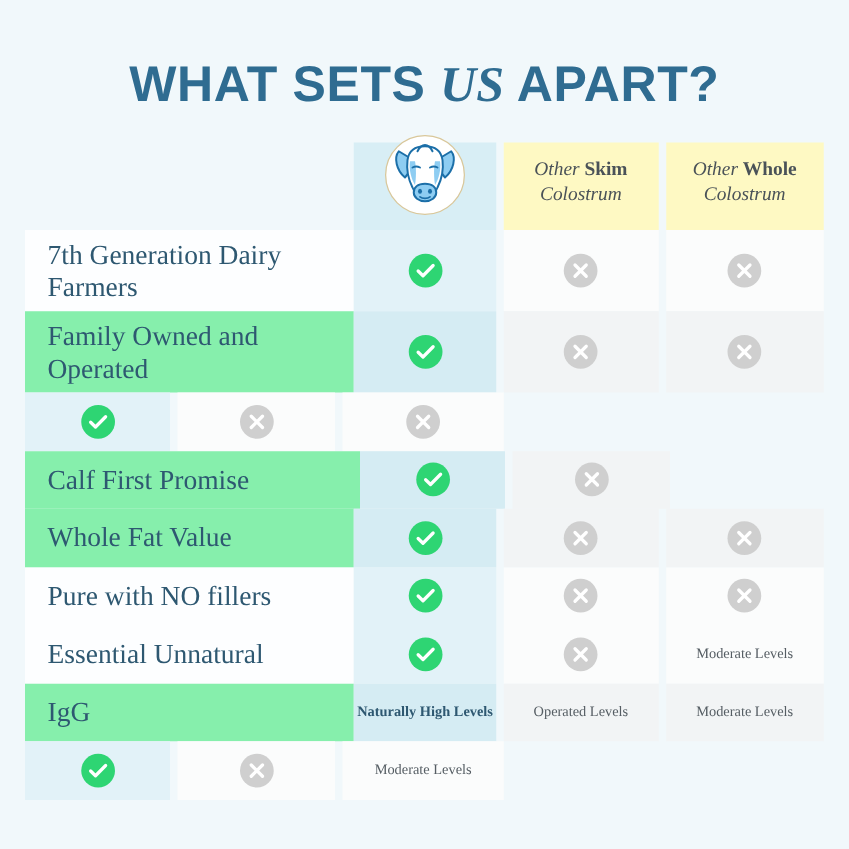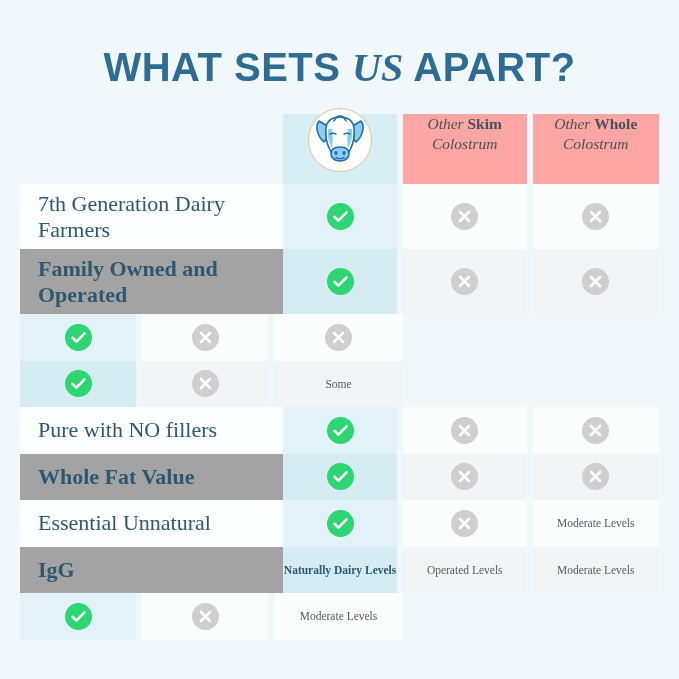--- a/index.html
+++ b/index.html
@@ -74,28 +74,28 @@
   
   .row-header { height: 70px; }
   .row-header .c-label { background: transparent; }
   .row-header .c-us {
     background: #d8eef5;
     align-items: flex-end;
     overflow: visible;
   }
   .row-header .c-skim,
   .row-header .c-whole {
-    background: #fca5a5;
+    background: #fef9c3;
     font-family: "Liberation Serif", serif;
     font-style: italic;
     font-size: 15.5px;
     color: #4a5258;
     line-height: 1.28;
     padding-bottom: 6px;
-    align-items: flex-start;
+    align-items: center;
   }
   .row-header .c-skim b,
   .row-header .c-whole b {
     font-style: normal;
     font-weight: bold;
   }
 
   
   .logo-wrap {
     position: relative;
@@ -130,21 +130,21 @@
     text-align: left;
   }
 
   
   .band-a .c-label { background: #fdfeff; }
   .band-a .c-us    { background: #e2f2f8; }
   .band-a .c-skim,
   .band-a .c-whole { background: #fbfcfc; }
 
   
-  .band-b .c-label { background: #a3a3a3; font-weight: bold; }
+  .band-b .c-label { background: #86efac; }
   .band-b .c-us    { background: #d5ecf3; }
   .band-b .c-skim,
   .band-b .c-whole { background: #f2f4f5; }
 
   
   .val-text {
     font-family: "Liberation Serif", serif;
     font-size: 11.5px;
     color: #555d63;
     line-height: 1.25;
@@ -293,38 +293,62 @@
           <div class="gap"></div>
           <div class="cell c-whole">
             <span class="icon-x">
               <svg width="27" height="27" viewBox="0 0 27 27">
                 <path d="M9 9 L18 18 M18 9 L9 18" fill="none" stroke="#ffffff" stroke-width="2.6" stroke-linecap="round"></path>
               </svg>
             </span>
           </div>
         </div>
         <div class="row row-data band-b">
-          <div class="cell c-us">
-            <span class="icon-check">
-              <svg width="27" height="27" viewBox="0 0 27 27">
-                <path d="M7.5 13.8 L11.4 17.6 L19.5 9.4" fill="none" stroke="#ffffff" stroke-width="2.6" stroke-linecap="round" stroke-linejoin="round"></path>
-              </svg>
-            </span>
-          </div>
-          <div class="gap"></div>
-          <div class="cell c-skim">
-            <span class="icon-x">
-              <svg width="27" height="27" viewBox="0 0 27 27">
-                <path d="M9 9 L18 18 M18 9 L9 18" fill="none" stroke="#ffffff" stroke-width="2.6" stroke-linecap="round"></path>
-              </svg>
-            </span>
-          </div>
-          <div class="gap"></div>
-          <div class="cell c-whole">
-            <span class="val-text">Some</span>
+          <div class="cell c-label">Calf First Promise</div>
+          <div class="cell c-us">
+            <span class="icon-check">
+              <svg width="27" height="27" viewBox="0 0 27 27">
+                <path d="M7.5 13.8 L11.4 17.6 L19.5 9.4" fill="none" stroke="#ffffff" stroke-width="2.6" stroke-linecap="round" stroke-linejoin="round"></path>
+              </svg>
+            </span>
+          </div>
+          <div class="gap"></div>
+          <div class="cell c-skim">
+            <span class="icon-x">
+              <svg width="27" height="27" viewBox="0 0 27 27">
+                <path d="M9 9 L18 18 M18 9 L9 18" fill="none" stroke="#ffffff" stroke-width="2.6" stroke-linecap="round"></path>
+              </svg>
+            </span>
+          </div>
+          <div class="gap"></div>
+        </div>
+        <div class="row row-data band-b">
+          <div class="cell c-label">Whole Fat Value</div>
+          <div class="cell c-us">
+            <span class="icon-check">
+              <svg width="27" height="27" viewBox="0 0 27 27">
+                <path d="M7.5 13.8 L11.4 17.6 L19.5 9.4" fill="none" stroke="#ffffff" stroke-width="2.6" stroke-linecap="round" stroke-linejoin="round"></path>
+              </svg>
+            </span>
+          </div>
+          <div class="gap"></div>
+          <div class="cell c-skim">
+            <span class="icon-x">
+              <svg width="27" height="27" viewBox="0 0 27 27">
+                <path d="M9 9 L18 18 M18 9 L9 18" fill="none" stroke="#ffffff" stroke-width="2.6" stroke-linecap="round"></path>
+              </svg>
+            </span>
+          </div>
+          <div class="gap"></div>
+          <div class="cell c-whole">
+            <span class="icon-x">
+              <svg width="27" height="27" viewBox="0 0 27 27">
+                <path d="M9 9 L18 18 M18 9 L9 18" fill="none" stroke="#ffffff" stroke-width="2.6" stroke-linecap="round"></path>
+              </svg>
+            </span>
           </div>
         </div>
         <div class="row row-data band-a">
           <div class="cell c-label">Pure with NO fillers</div>
           <div class="cell c-us">
             <span class="icon-check">
               <svg width="27" height="27" viewBox="0 0 27 27">
                 <path d="M7.5 13.8 L11.4 17.6 L19.5 9.4" fill="none" stroke="#ffffff" stroke-width="2.6" stroke-linecap="round" stroke-linejoin="round"></path>
               </svg>
             </span>
@@ -339,46 +363,20 @@
           </div>
           <div class="gap"></div>
           <div class="cell c-whole">
             <span class="icon-x">
               <svg width="27" height="27" viewBox="0 0 27 27">
                 <path d="M9 9 L18 18 M18 9 L9 18" fill="none" stroke="#ffffff" stroke-width="2.6" stroke-linecap="round"></path>
               </svg>
             </span>
           </div>
         </div>
-        <div class="row row-data band-b">
-          <div class="cell c-label">Whole Fat Value</div>
-          <div class="cell c-us">
-            <span class="icon-check">
-              <svg width="27" height="27" viewBox="0 0 27 27">
-                <path d="M7.5 13.8 L11.4 17.6 L19.5 9.4" fill="none" stroke="#ffffff" stroke-width="2.6" stroke-linecap="round" stroke-linejoin="round"></path>
-              </svg>
-            </span>
-          </div>
-          <div class="gap"></div>
-          <div class="cell c-skim">
-            <span class="icon-x">
-              <svg width="27" height="27" viewBox="0 0 27 27">
-                <path d="M9 9 L18 18 M18 9 L9 18" fill="none" stroke="#ffffff" stroke-width="2.6" stroke-linecap="round"></path>
-              </svg>
-            </span>
-          </div>
-          <div class="gap"></div>
-          <div class="cell c-whole">
-            <span class="icon-x">
-              <svg width="27" height="27" viewBox="0 0 27 27">
-                <path d="M9 9 L18 18 M18 9 L9 18" fill="none" stroke="#ffffff" stroke-width="2.6" stroke-linecap="round"></path>
-              </svg>
-            </span>
-          </div>
-        </div>
         <div class="row row-data band-a">
           <div class="cell c-label">Essential Unnatural</div>
           <div class="cell c-us">
             <span class="icon-check">
               <svg width="27" height="27" viewBox="0 0 27 27">
                 <path d="M7.5 13.8 L11.4 17.6 L19.5 9.4" fill="none" stroke="#ffffff" stroke-width="2.6" stroke-linecap="round" stroke-linejoin="round"></path>
               </svg>
             </span>
           </div>
           <div class="gap"></div>
@@ -390,21 +388,21 @@
             </span>
           </div>
           <div class="gap"></div>
           <div class="cell c-whole">
             <span class="val-text">Moderate Levels</span>
           </div>
         </div>
         <div class="row row-data band-b">
           <div class="cell c-label">IgG</div>
           <div class="cell c-us">
-            <span class="val-text highlight">Naturally Dairy Levels</span>
+            <span class="val-text highlight">Naturally High Levels</span>
           </div>
           <div class="gap"></div>
           <div class="cell c-skim">
             <span class="val-text">Operated Levels</span>
           </div>
           <div class="gap"></div>
           <div class="cell c-whole">
             <span class="val-text">Moderate Levels</span>
           </div>
         </div>

